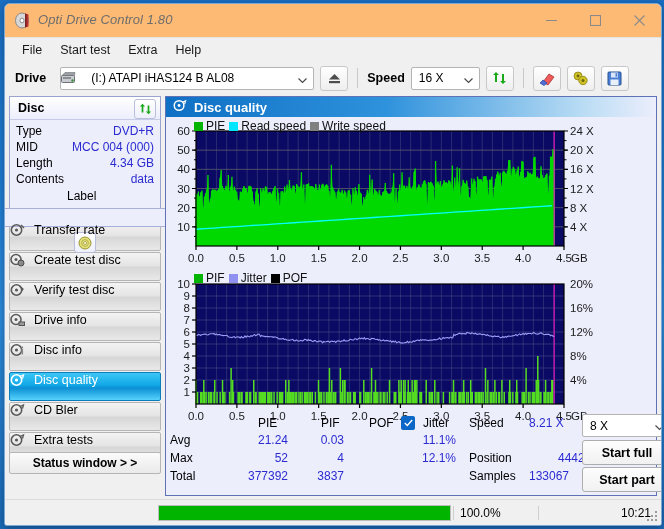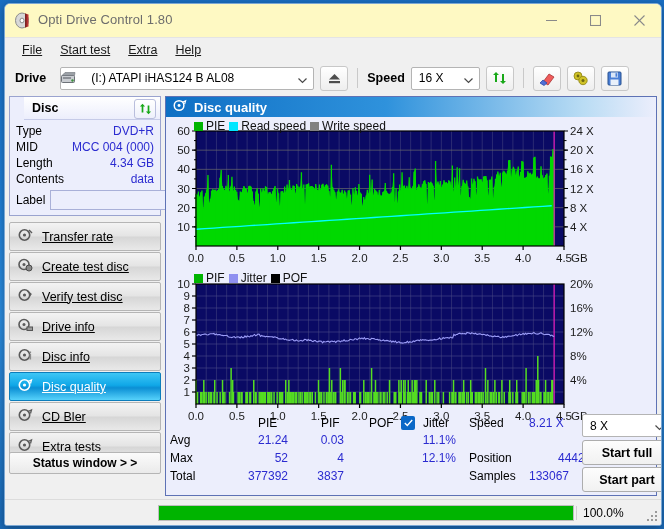--- a/index.html
+++ b/index.html
@@ -11,37 +11,38 @@
   }
   
   .window{
     position:absolute;left:4px;top:3px;width:656px;height:521px;
     background:#f0f0f0;
     border:1px solid #7aa7d4;border-radius:6px 6px 3px 3px;
     box-shadow:0 2px 10px rgba(0,0,0,.35);
     overflow:hidden;
   }
   .titlebar{
-    height:33px;background:#fef9c3;position:relative;
+    height:33px;background:#fdba74;position:relative;
     border-bottom:1px solid #e4e4e4;
+    font-style:italic;
   }
   .title-icon{
     position:absolute;left:9px;top:8px;width:17px;height:17px;
   }
   .title-text{
     position:absolute;left:33px;top:8px;font-size:13px;color:#6d6d6d;
     letter-spacing:.1px;
   }
   .wbtns{position:absolute;right:0;top:0;height:33px;display:flex;}
   .wbtn{width:44px;height:33px;display:flex;align-items:center;justify-content:center;}
   .wbtn svg{display:block;}
 
   
   .menubar{height:24px;background:#f0f0f0;display:flex;align-items:center;padding-left:8px;}
-  .menu-item{padding:3px 9px;font-size:12.5px;color:#1a1a1a;text-decoration:underline;}
+  .menu-item{padding:3px 9px;font-size:12.5px;color:#1a1a1a;}
 
   
   .drivebar{
     height:32px;background:#f0f0f0;display:flex;align-items:center;
     padding:0 6px;gap:6px;
   }
   .lbl-bold{font-weight:bold;font-size:12.5px;color:#000;}
   .combo{
     height:21px;background:#fff;border:1px solid #b4b4b4;border-radius:2px;
     display:flex;align-items:center;position:relative;font-size:12px;color:#000;
@@ -61,40 +62,40 @@
   .sidebar{position:absolute;left:4px;top:3px;width:152px;bottom:0;}
   .mainpane{
     position:absolute;left:160px;top:3px;right:4px;bottom:2px;
     background:#eceefc;border:1px solid #5e72b5;
   }
 
   
   .disc-panel{border:1px solid #9aa3cf;background:#eceefc;}
   .disc-head{
     height:22px;background:linear-gradient(180deg,#ffffff,#eceefc);
-    border-bottom:1px solid #c6cbe8;position:relative;margin-left:14px;
+    border-bottom:1px solid #c6cbe8;position:relative;
   }
   .disc-head .t{position:absolute;left:8px;top:4px;font-weight:bold;font-size:12.5px;color:#000;}
   .disc-head .btn{position:absolute;right:4px;top:2px;}
   .disc-rows{padding:3px 6px 4px 6px;}
   .drow{display:flex;justify-content:space-between;height:16px;align-items:center;font-size:12px;text-align:right;}
   .drow .k{color:#000;}
   .drow .v{color:#2b2bd0;}
-  .labelrow{display:flex;align-items:center;height:22px;margin-top:2px;gap:5px;}
+  .labelrow{display:flex;align-items:center;height:22px;margin-top:2px;gap:5px;flex-direction:column;}
   .labelrow .k{color:#000;font-size:12px;width:36px;}
   .labelinput{flex:1;height:16px;background:#eceefc;border:1px solid #a9b0d8;}
 
   
   .nav{margin-top:6px;}
   .navbtn{
     height:27px;margin-bottom:1px;
     background:linear-gradient(180deg,#f3f3f3 0%,#e4e4e4 48%,#d6d6d6 52%,#e9e9e9 100%);
     border:1px solid #b5b5b5;border-radius:2px;
-    display:flex;align-items:center;gap:9px;padding-left:8px;
-    font-size:12.5px;color:#000;text-decoration:underline;
+    display:flex;align-items:flex-start;gap:9px;
+    font-size:12.5px;color:#000;
   }
   .navbtn.active{
     background:linear-gradient(180deg,#3ec6f5 0%,#10a8e8 45%,#0b8fd4 55%,#56d2fb 100%);
     border:1px solid #0c7dbb;color:#fff;
   }
 
   .statusbtn{
     position:absolute;left:0;right:0;bottom:24px;height:20px;
     background:linear-gradient(180deg,#fbfbfb,#eaeaea);
     border:1px solid #b5b5b5;border-radius:2px;
@@ -1236,20 +1237,21 @@
       </div>
     </div>
   </div>
 
   <div class="statusbar">
     <span class="sb-text">Test completed</span>
     <div class="sb-prog">
         <i id="progfill" style="width: 100%;"></i>
       </div>
     <span class="sb-pct">100.0%</span>
+    <span class="sb-time">10:21</span>
     <span class="grip">
       <svg width="11" height="11">
           <g fill="#9a9a9a">
             <rect x="8" y="0" width="2" height="2"></rect>
             <rect x="4" y="4" width="2" height="2"></rect>
             <rect x="8" y="4" width="2" height="2"></rect>
             <rect x="0" y="8" width="2" height="2"></rect>
             <rect x="4" y="8" width="2" height="2"></rect>
             <rect x="8" y="8" width="2" height="2"></rect>
           </g>

